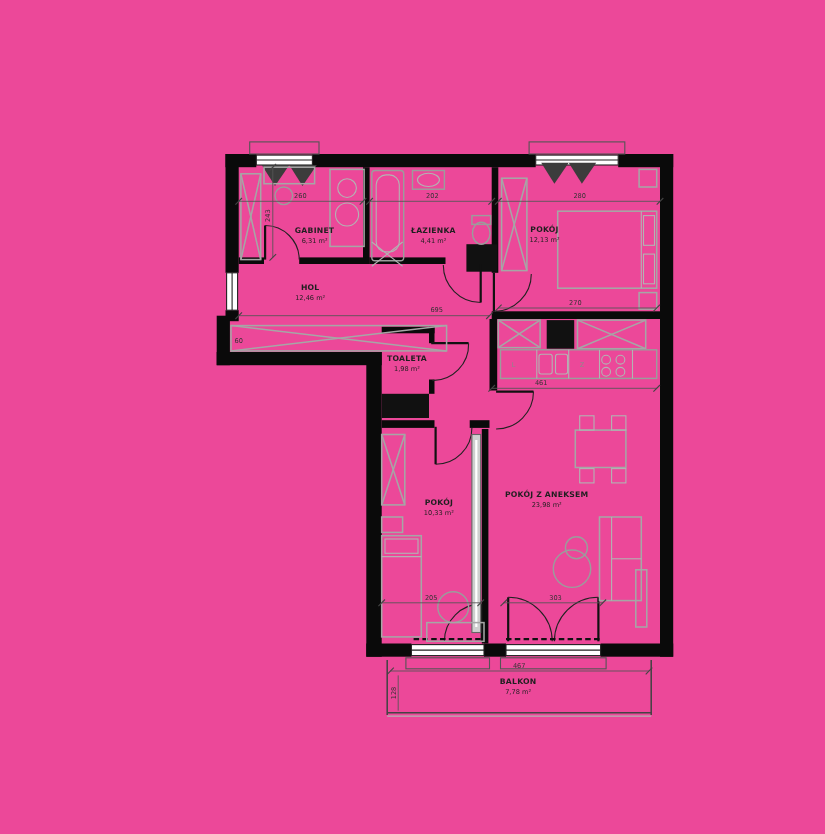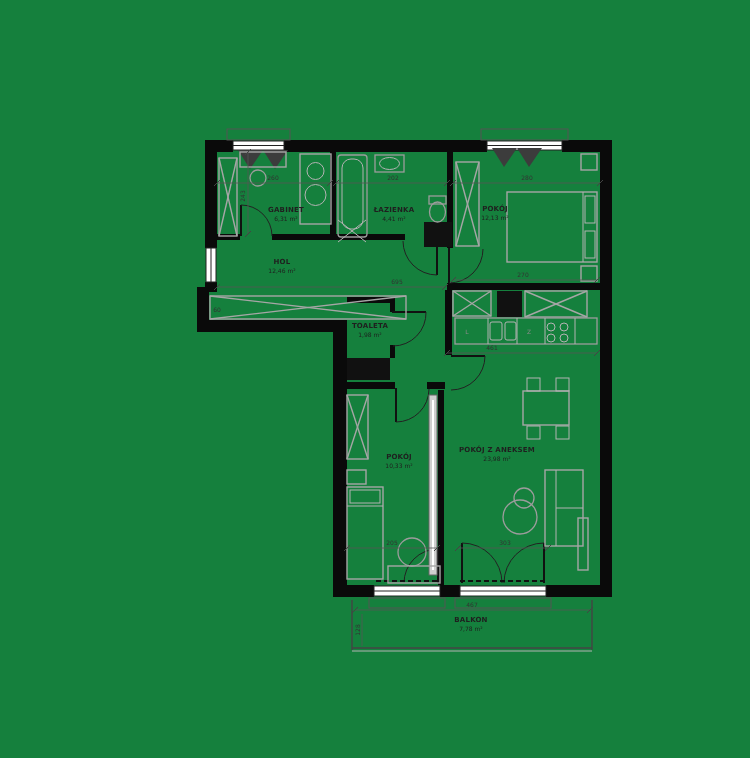--- a/index.html
+++ b/index.html
@@ -1,16 +1,16 @@
 <!DOCTYPE html>
 <html><head>
 <meta charset="utf-8">
 <style>
   html,body{margin:0;padding:0;background:#ffffff;}
-  .stage{position:relative;width:750px;height:758px;background:#15803d;overflow:hidden;font-family:"DejaVu Sans",sans-serif;}
+  .stage{position:relative;width:750px;height:758px;background:#ec4899;overflow:hidden;font-family:"DejaVu Sans",sans-serif;}
   svg{position:absolute;left:0;top:0;}
   .wall{fill:#0a0a0a;stroke:none;}
   .shaft{fill:#111;}
   .furn{fill:none;stroke:#a6a6a6;stroke-width:1.4;}
   .furnThin{fill:none;stroke:#b3b3b3;stroke-width:1;}
   .fixt{fill:none;stroke:#9c9c9c;stroke-width:1.3;}
   .doorleaf{stroke:#111;stroke-width:2;fill:none;}
   .doorarc{stroke:#222;stroke-width:1;fill:none;}
   .win{fill:#ffffff;stroke:#222;stroke-width:1;}
   .winline{stroke:#222;stroke-width:1;}

